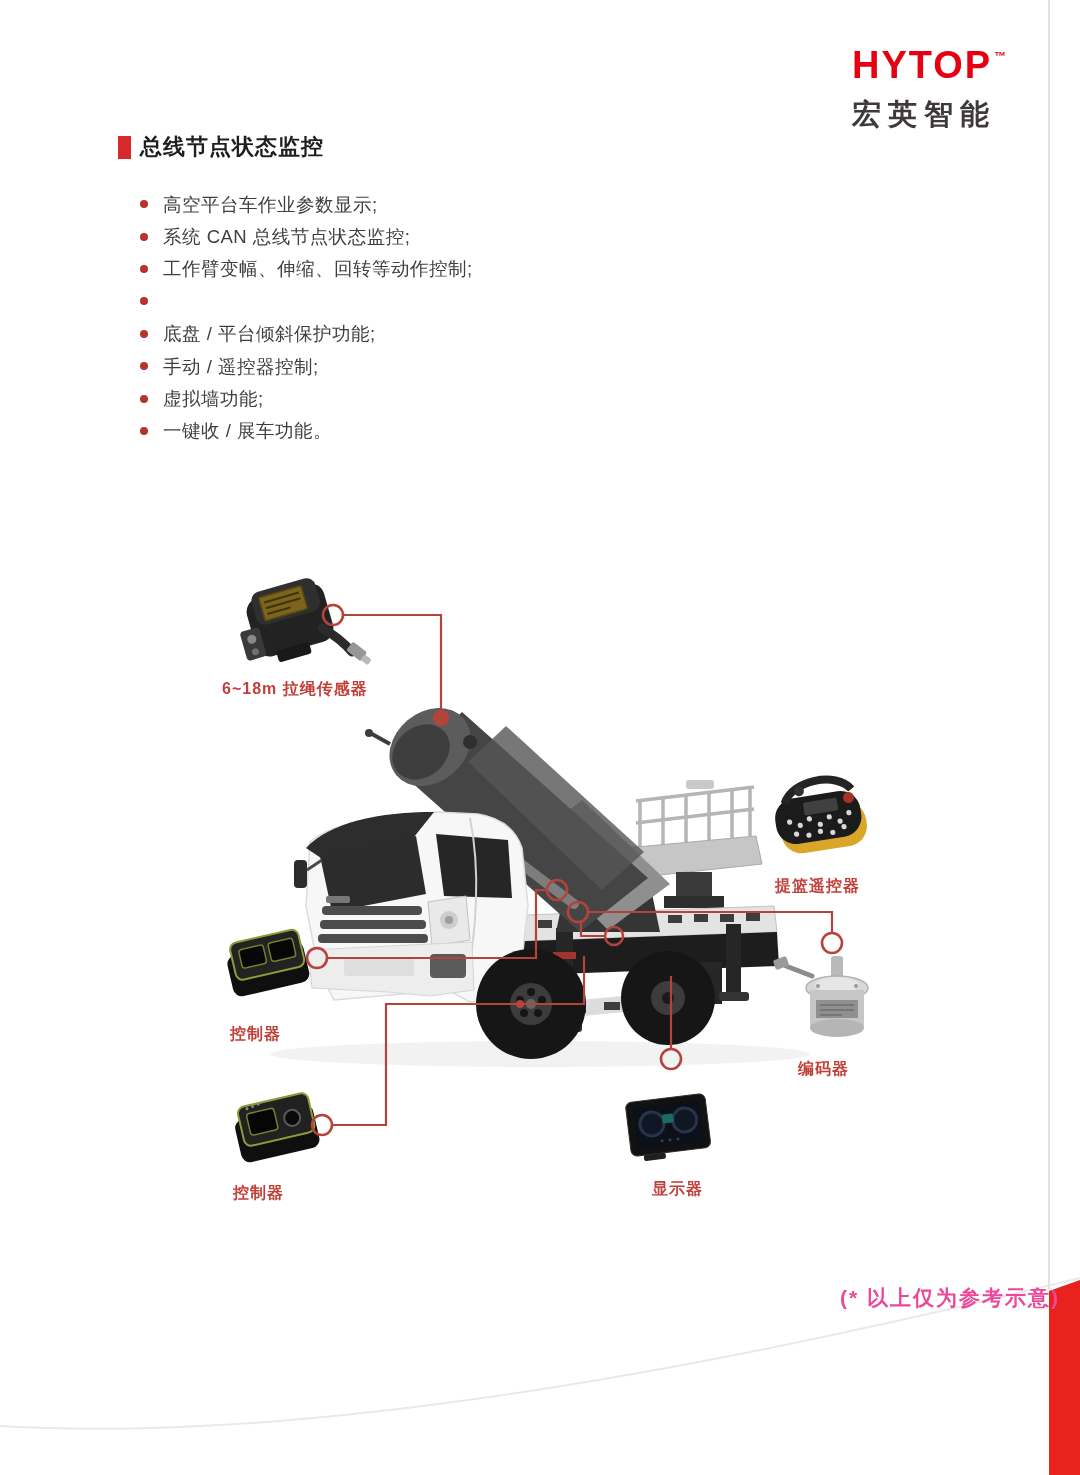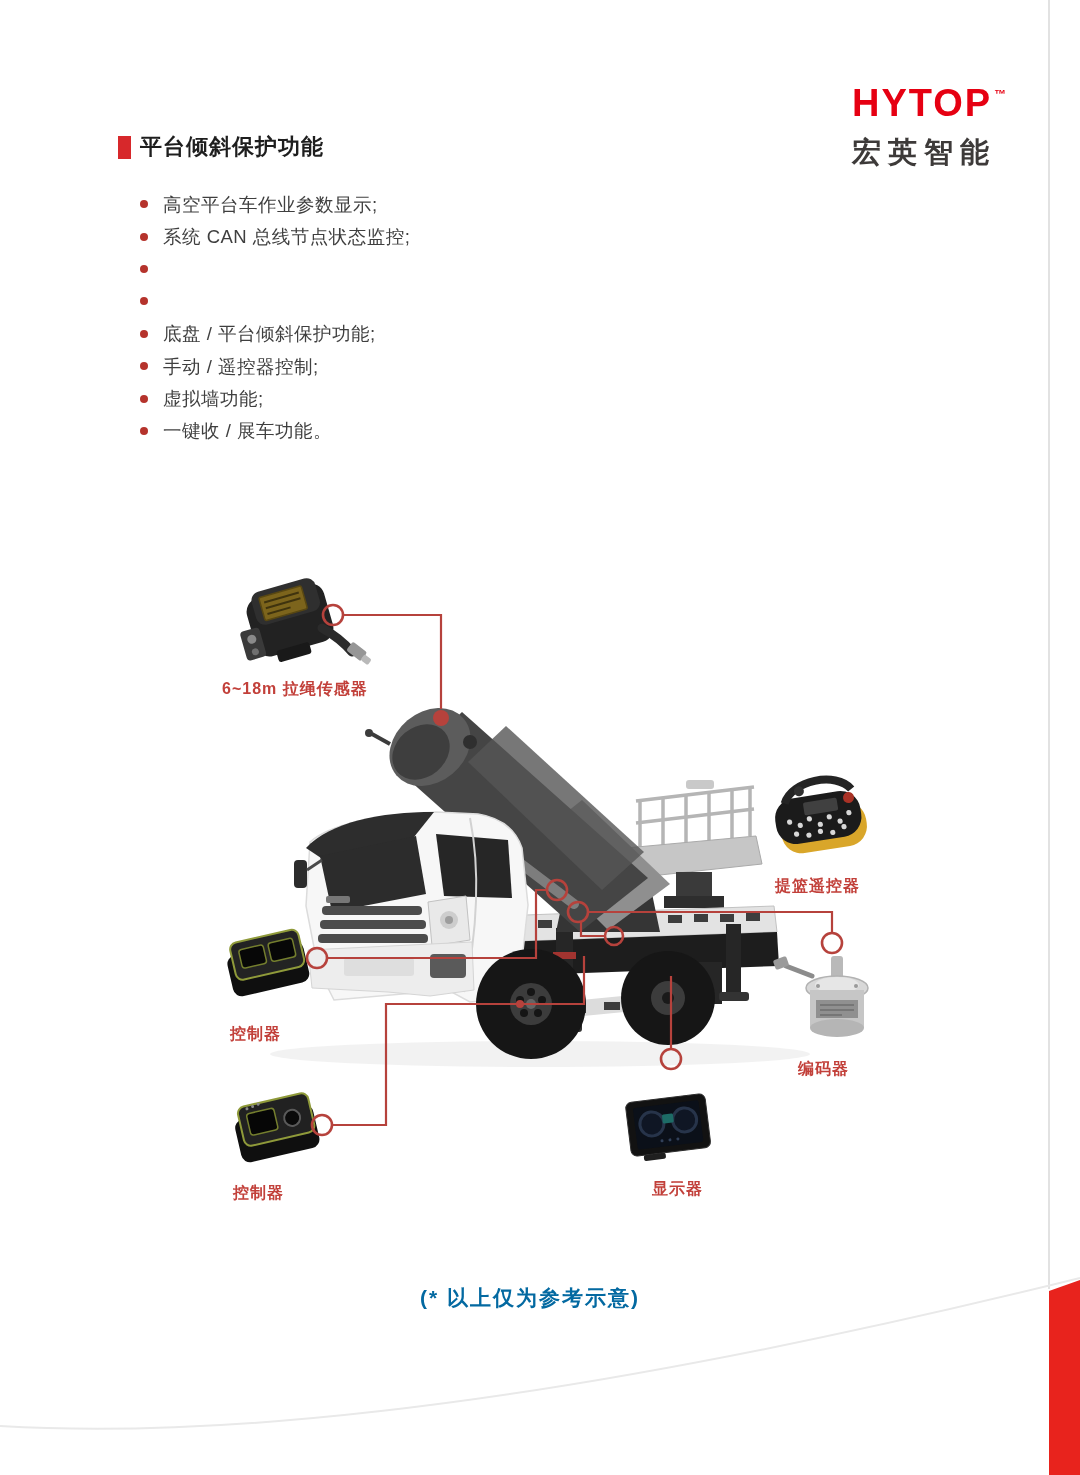--- a/index.html
+++ b/index.html
@@ -3,43 +3,43 @@
 <meta charset="utf-8">
 <style>
   html,body{margin:0;padding:0;background:#fff;}
   .page{
     position:relative;width:1080px;height:1475px;background:#ffffff;overflow:hidden;
     font-family:"Liberation Sans","DejaVu Sans",sans-serif;
   }
   .art{position:absolute;left:0;top:0;width:1080px;height:1475px;}
   
   .logo{position:absolute;top:46px;left:852px;line-height:1;}
-  .logo-word{color:#e60012;font-size:38px;font-weight:800;letter-spacing:2px;margin-top:38px;}
+  .logo-word{color:#e60012;font-size:38px;font-weight:800;letter-spacing:2px;}
   .logo-word sup{font-size:12px;font-weight:700;margin-left:2px;vertical-align:18px;}
   .logo-sub{color:#3d3a39;font-size:29px;font-weight:700;letter-spacing:7px;margin-top:16px;}
   
   .title-row{position:absolute;left:118px;top:132px;display:flex;align-items:center;}
   .title-bar{width:13px;height:23px;background:#d7282b;margin-right:9px;flex:none;}
   .title-text{font-size:22px;font-weight:700;color:#1e1e1e;letter-spacing:1px;}
   
   .features{position:absolute;left:140px;top:188px;list-style:none;margin:0;padding:0;}
   .features li{display:flex;align-items:center;height:32.4px;}
   .dot{width:8px;height:8px;border-radius:50%;background:#b5332c;margin-right:15px;flex:none;}
   .ftxt{font-size:18.5px;color:#3f3f3f;letter-spacing:0.5px;white-space:nowrap;}
   
   .comp-label{position:absolute;color:#c2403a;font-weight:700;font-size:16px;letter-spacing:1px;white-space:nowrap;}
   .lbl-rope{left:222px;top:679px;}
   .lbl-remote{left:775px;top:876px;}
   .lbl-ctrl1{left:230px;top:1024px;}
   .lbl-encoder{left:798px;top:1059px;}
   .lbl-ctrl2{left:233px;top:1183px;}
   .lbl-display{left:652px;top:1179px;}
   
-  .footer-note{position:absolute;left:0;top:1284px;width:1060px;text-align:center;
-    color:#0369a1;font-size:21px;font-weight:700;letter-spacing:2px;}
+  .footer-note{position:absolute;left:0;top:1284px;width:1060px;text-align:right;
+    color:#ec4899;font-size:21px;font-weight:700;letter-spacing:2px;}
 </style>
 </head>
 <body>
 
 <div class="page">
 
   <svg class="art" viewBox="0 0 1080 1475" xmlns="http://www.w3.org/2000/svg">
 
     <g>
       <line x1="1049" y1="0" x2="1049" y2="1289" stroke="#e2e2e2" stroke-width="2"></line>
@@ -260,34 +260,35 @@
     </g>
   </svg>
 
   <div class="logo">
     <div class="logo-word"><span>HYTOP</span><sup>™</sup></div>
     <div class="logo-sub">宏英智能</div>
   </div>
 
   <div class="title-row">
     <span class="title-bar"></span>
-    <span class="title-text">平台倾斜保护功能</span>
+    <span class="title-text">总线节点状态监控</span>
   </div>
 
   <ul class="features">
     <li>
         <span class="dot"></span>
         <span class="ftxt">高空平台车作业参数显示;</span>
       </li>
     <li>
         <span class="dot"></span>
         <span class="ftxt">系统 CAN 总线节点状态监控;</span>
       </li>
     <li>
         <span class="dot"></span>
+        <span class="ftxt">工作臂变幅、伸缩、回转等动作控制;</span>
       </li>
     <li>
         <span class="dot"></span>
       </li>
     <li>
         <span class="dot"></span>
         <span class="ftxt">底盘 / 平台倾斜保护功能;</span>
       </li>
     <li>
         <span class="dot"></span>

